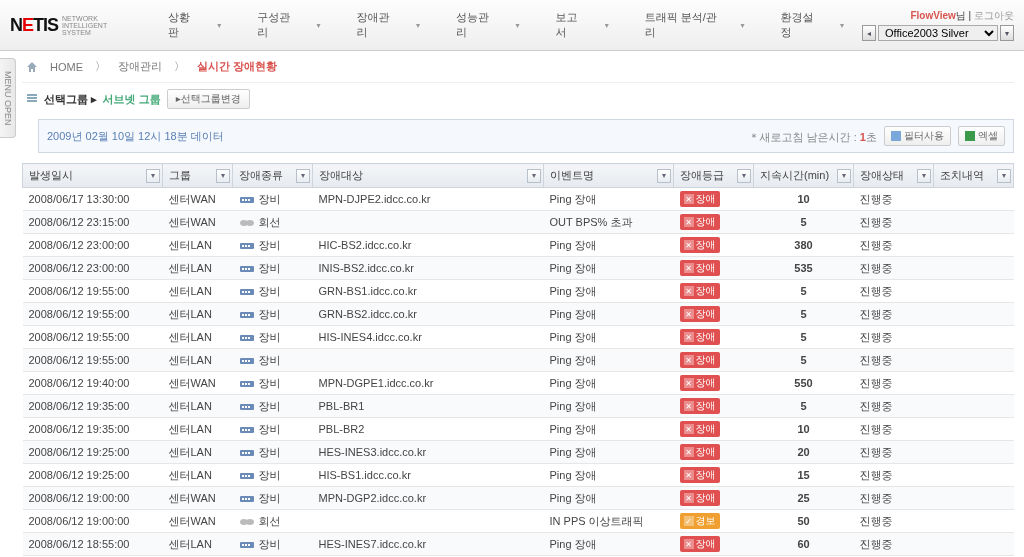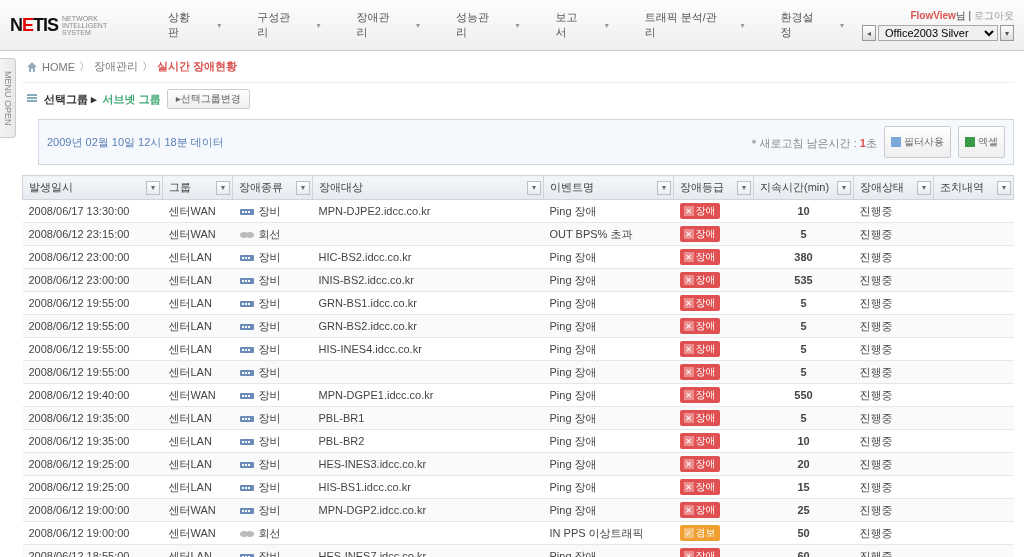--- a/index.html
+++ b/index.html
@@ -16,34 +16,34 @@
 .user-info { font-size: 10px; text-align: right; }
 .user-info .name { color: #d9534f; font-weight: bold; }
 .user-info .logout { color: #999; }
 .theme-select { display: flex; align-items: center; gap: 2px; }
 .theme-select select { font-size: 11px; border: 1px solid #aaa; padding: 0 2px; width: 120px; }
 .theme-arrow { width: 14px; height: 16px; border: 1px solid #999; background: linear-gradient(#fff,#ddd); display: flex; align-items: center; justify-content: center; font-size: 8px; color: #556; }
 
 .menu-tab { position: absolute; left: 0; top: 58px; width: 16px; height: 80px; background: linear-gradient(90deg, #f4f4f4, #e8e8e8); border: 1px solid #ccc; border-left: 0; border-radius: 0 4px 4px 0; writing-mode: vertical-rl; font-size: 9px; color: #888; display: flex; align-items: center; justify-content: center; }
 
 .content { padding: 0 10px 10px 22px; }
-.breadcrumb { padding: 8px 4px; display: flex; align-items: center; gap: 4px; color: #777; }
+.breadcrumb { padding: 8px 4px; display: flex; align-items: center; gap: 12px; color: #777; }
 .breadcrumb .current { color: #d9534f; font-weight: bold; }
 .home-icon { width: 12px; height: 12px; display: inline-block; }
 
 .group-bar { padding: 6px 4px; display: flex; align-items: center; gap: 6px; border-top: 1px solid #eee; }
 .group-bar .label { color: #333; font-weight: bold; }
 .group-bar .value { color: #4a7; font-weight: bold; }
 .small-btn { padding: 2px 8px; border: 1px solid #ccc; background: linear-gradient(#fff,#eee); font-size: 10px; color: #666; cursor: pointer; border-radius: 2px; }
 
 .info-bar { display: flex; justify-content: space-between; align-items: center; padding: 6px 8px; border: 1px solid #d0d7e0; background: #f5f8fc; margin-top: 4px; margin-left: 16px; }
 .info-bar .time-text { color: #5a7fb5; }
 .info-bar .refresh { color: #888; }
 .info-bar .refresh .sec { color: #d9534f; font-weight: bold; }
-.tool-btn { display: inline-flex; align-items: center; gap: 3px; padding: 8px 6px; border: 1px solid #ccc; background: linear-gradient(#fff,#eee); font-size: 10px; color: #666; cursor: pointer; border-radius: 2px; margin-left: 4px; }
+.tool-btn { display: inline-flex; align-items: center; gap: 3px; padding: 2px 6px; border: 1px solid #ccc; background: linear-gradient(#fff,#eee); font-size: 10px; color: #666; cursor: pointer; border-radius: 2px; margin-left: 4px; }
 .tool-btn .ticon { width: 10px; height: 10px; display: inline-block; }
 
 .table-wrap { margin-top: 10px; }
 table { width: 100%; border-collapse: collapse; table-layout: fixed; }
 th { background: linear-gradient(#f4f6f8, #e6eaef); border: 1px solid #cdd4dc; padding: 4px 6px; text-align: left; font-weight: normal; color: #444; position: relative; font-size: 11px; }
 th .dd { position: absolute; right: 2px; top: 50%; transform: translateY(-50%); width: 14px; height: 14px; border: 1px solid #b8c0c9; background: linear-gradient(#fff,#e8ecf0); display: flex; align-items: center; justify-content: center; font-size: 8px; color: #667; cursor: pointer; }
 td { border-bottom: 1px solid #e6e6e6; padding: 3px 6px; color: #444; white-space: nowrap; overflow: hidden; text-overflow: ellipsis; font-size: 11px; }
 tr.odd td { background: #f8fafc; }
 .dev-icon { width: 16px; height: 12px; display: inline-block; vertical-align: middle; margin-right: 4px; }
 .badge { display: inline-flex; align-items: center; gap: 2px; padding: 1px 4px; font-size: 10px; color: #fff; border-radius: 2px; }

